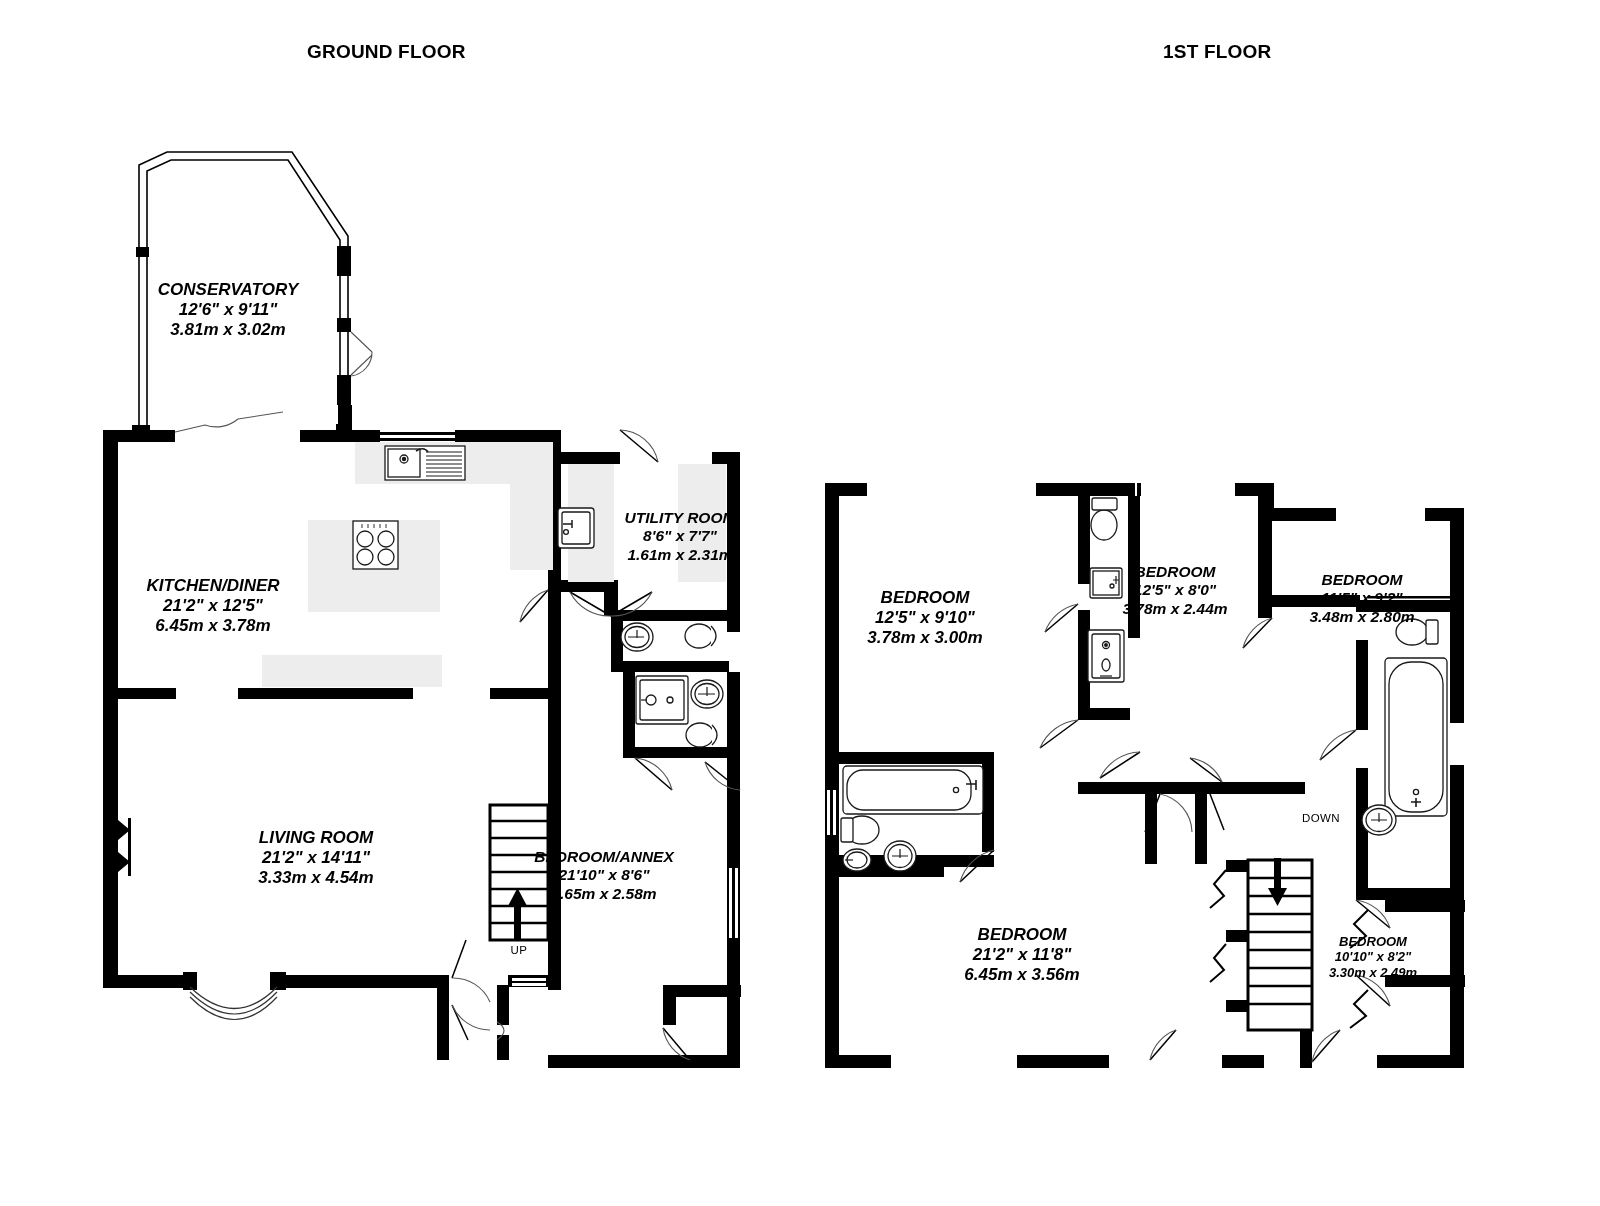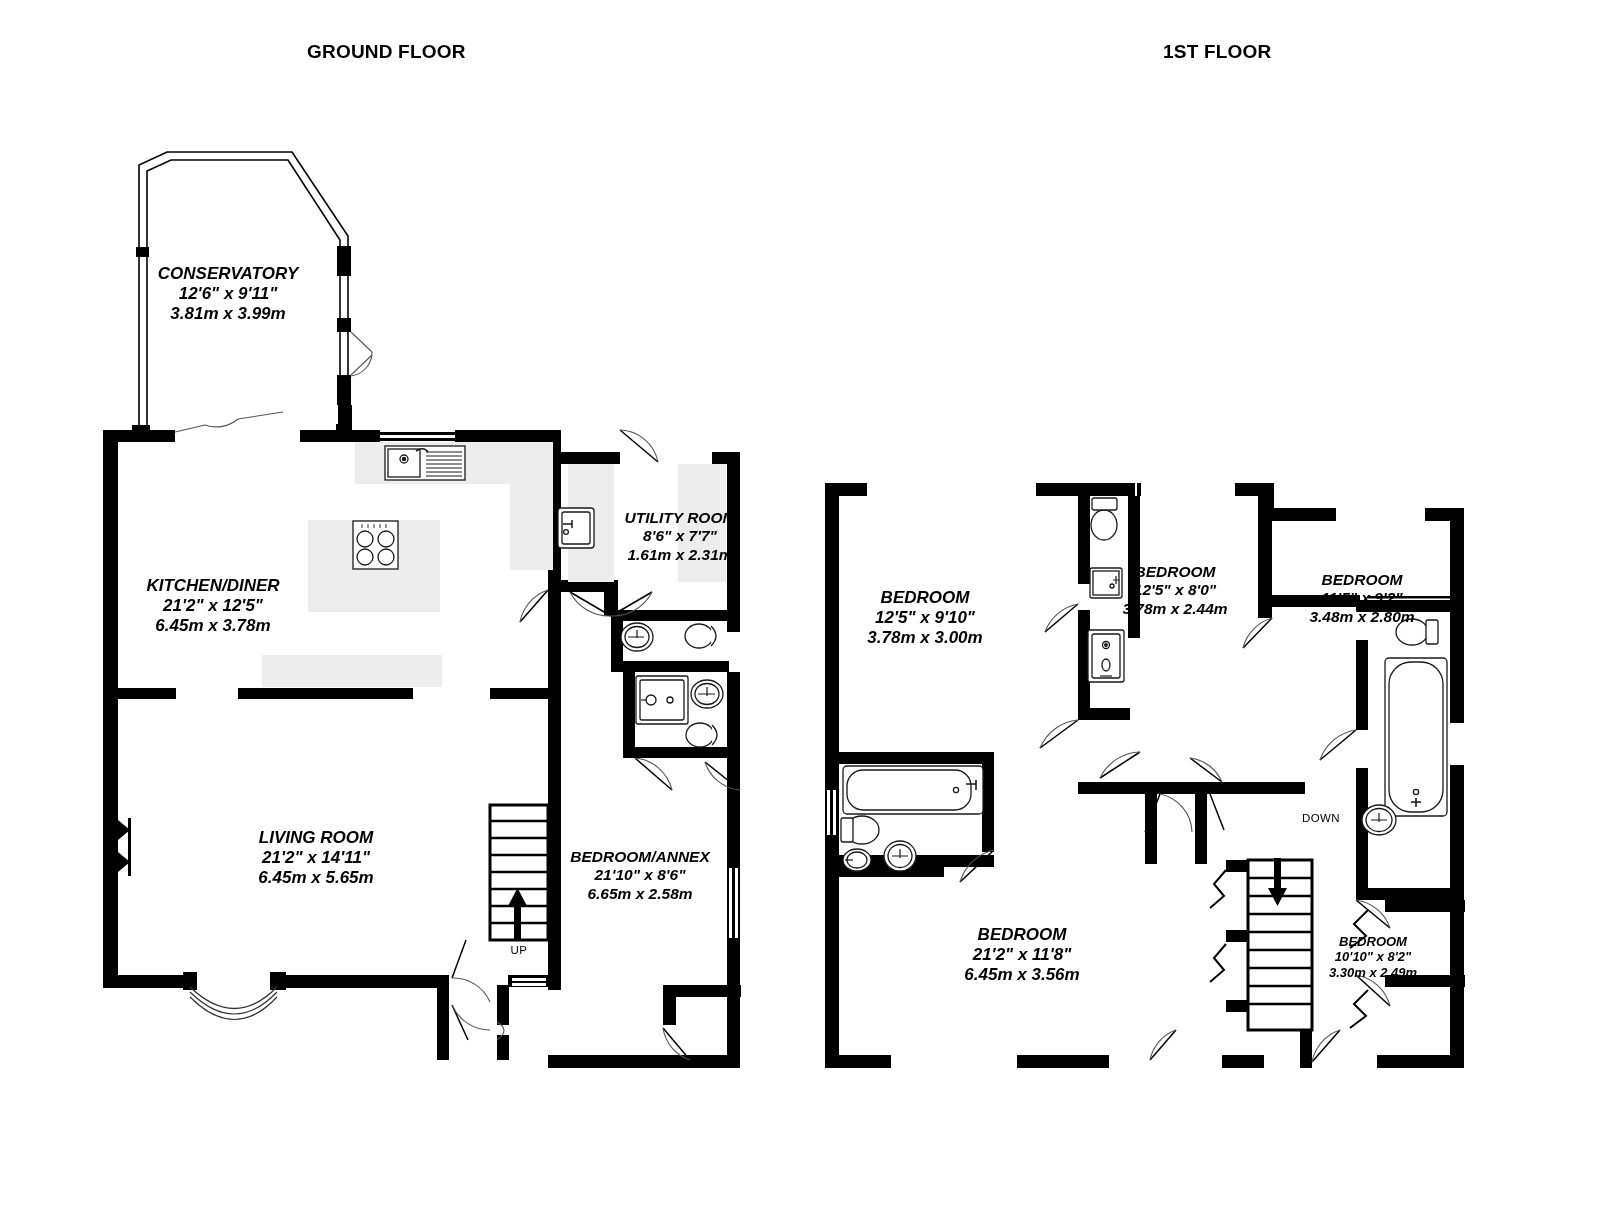--- a/index.html
+++ b/index.html
@@ -292,45 +292,45 @@
       <path d="M452 978 A40 40 0 0 1 490 1002" stroke="#555" stroke-width="1.1"></path>
       <path d="M452 1005 L468 1040"></path>
       <path d="M452 1005 A42 42 0 0 0 490 1030" stroke="#555" stroke-width="1.1"></path>
       <path d="M497 1022 q14 8 0 18" stroke="#555" stroke-width="1.1"></path>
 
       <path d="M663 1028 L690 1060"></path>
       <path d="M663 1028 A40 40 0 0 0 690 1060" stroke="#555" stroke-width="1.1"></path>
     </g>
   </svg>
 
-  <div class="room-label sz-lg" style="left:228px; top:264px;">
+  <div class="room-label sz-lg" style="left:228px; top:280px;">
     <span class="nm">CONSERVATORY</span>
     <span class="d1">12'6"  x 9'11"</span>
-    <span class="d2">3.81m  x 3.99m</span>
+    <span class="d2">3.81m  x 3.02m</span>
   </div>
 
   <div class="room-label sz-lg" style="left:213px; top:531px;margin-top:45px;">
     <span class="nm">KITCHEN/DINER</span>
     <span class="d1">21'2"  x 12'5"</span>
     <span class="d2">6.45m  x 3.78m</span>
   </div>
 
   <div class="room-label sz-md" style="left:680px; top:509px;">
     <span class="nm">UTILITY ROOM</span>
     <span class="d1">8'6"  x 7'7"</span>
     <span class="d2">1.61m  x 2.31m</span>
   </div>
 
   <div class="room-label sz-lg" style="left:316px; top:828px;">
     <span class="nm">LIVING ROOM</span>
     <span class="d1">21'2"  x 14'11"</span>
-    <span class="d2">6.45m  x 5.65m</span>
-  </div>
-
-  <div class="room-label sz-md" style="left:640px; top:848px;">
+    <span class="d2">3.33m  x 4.54m</span>
+  </div>
+
+  <div class="room-label sz-md" style="left:604px; top:848px;">
     <span class="nm">BEDROOM/ANNEX</span>
     <span class="d1">21'10"  x 8'6"</span>
     <span class="d2">6.65m  x 2.58m</span>
   </div>
 
   <div class="dir-label" style="left:519px; top:944px;">UP</div>
 
   <svg class="plan" id="svg-first" width="1600" height="1206" viewBox="0 0 1600 1206">
 
     <g fill="#000">

